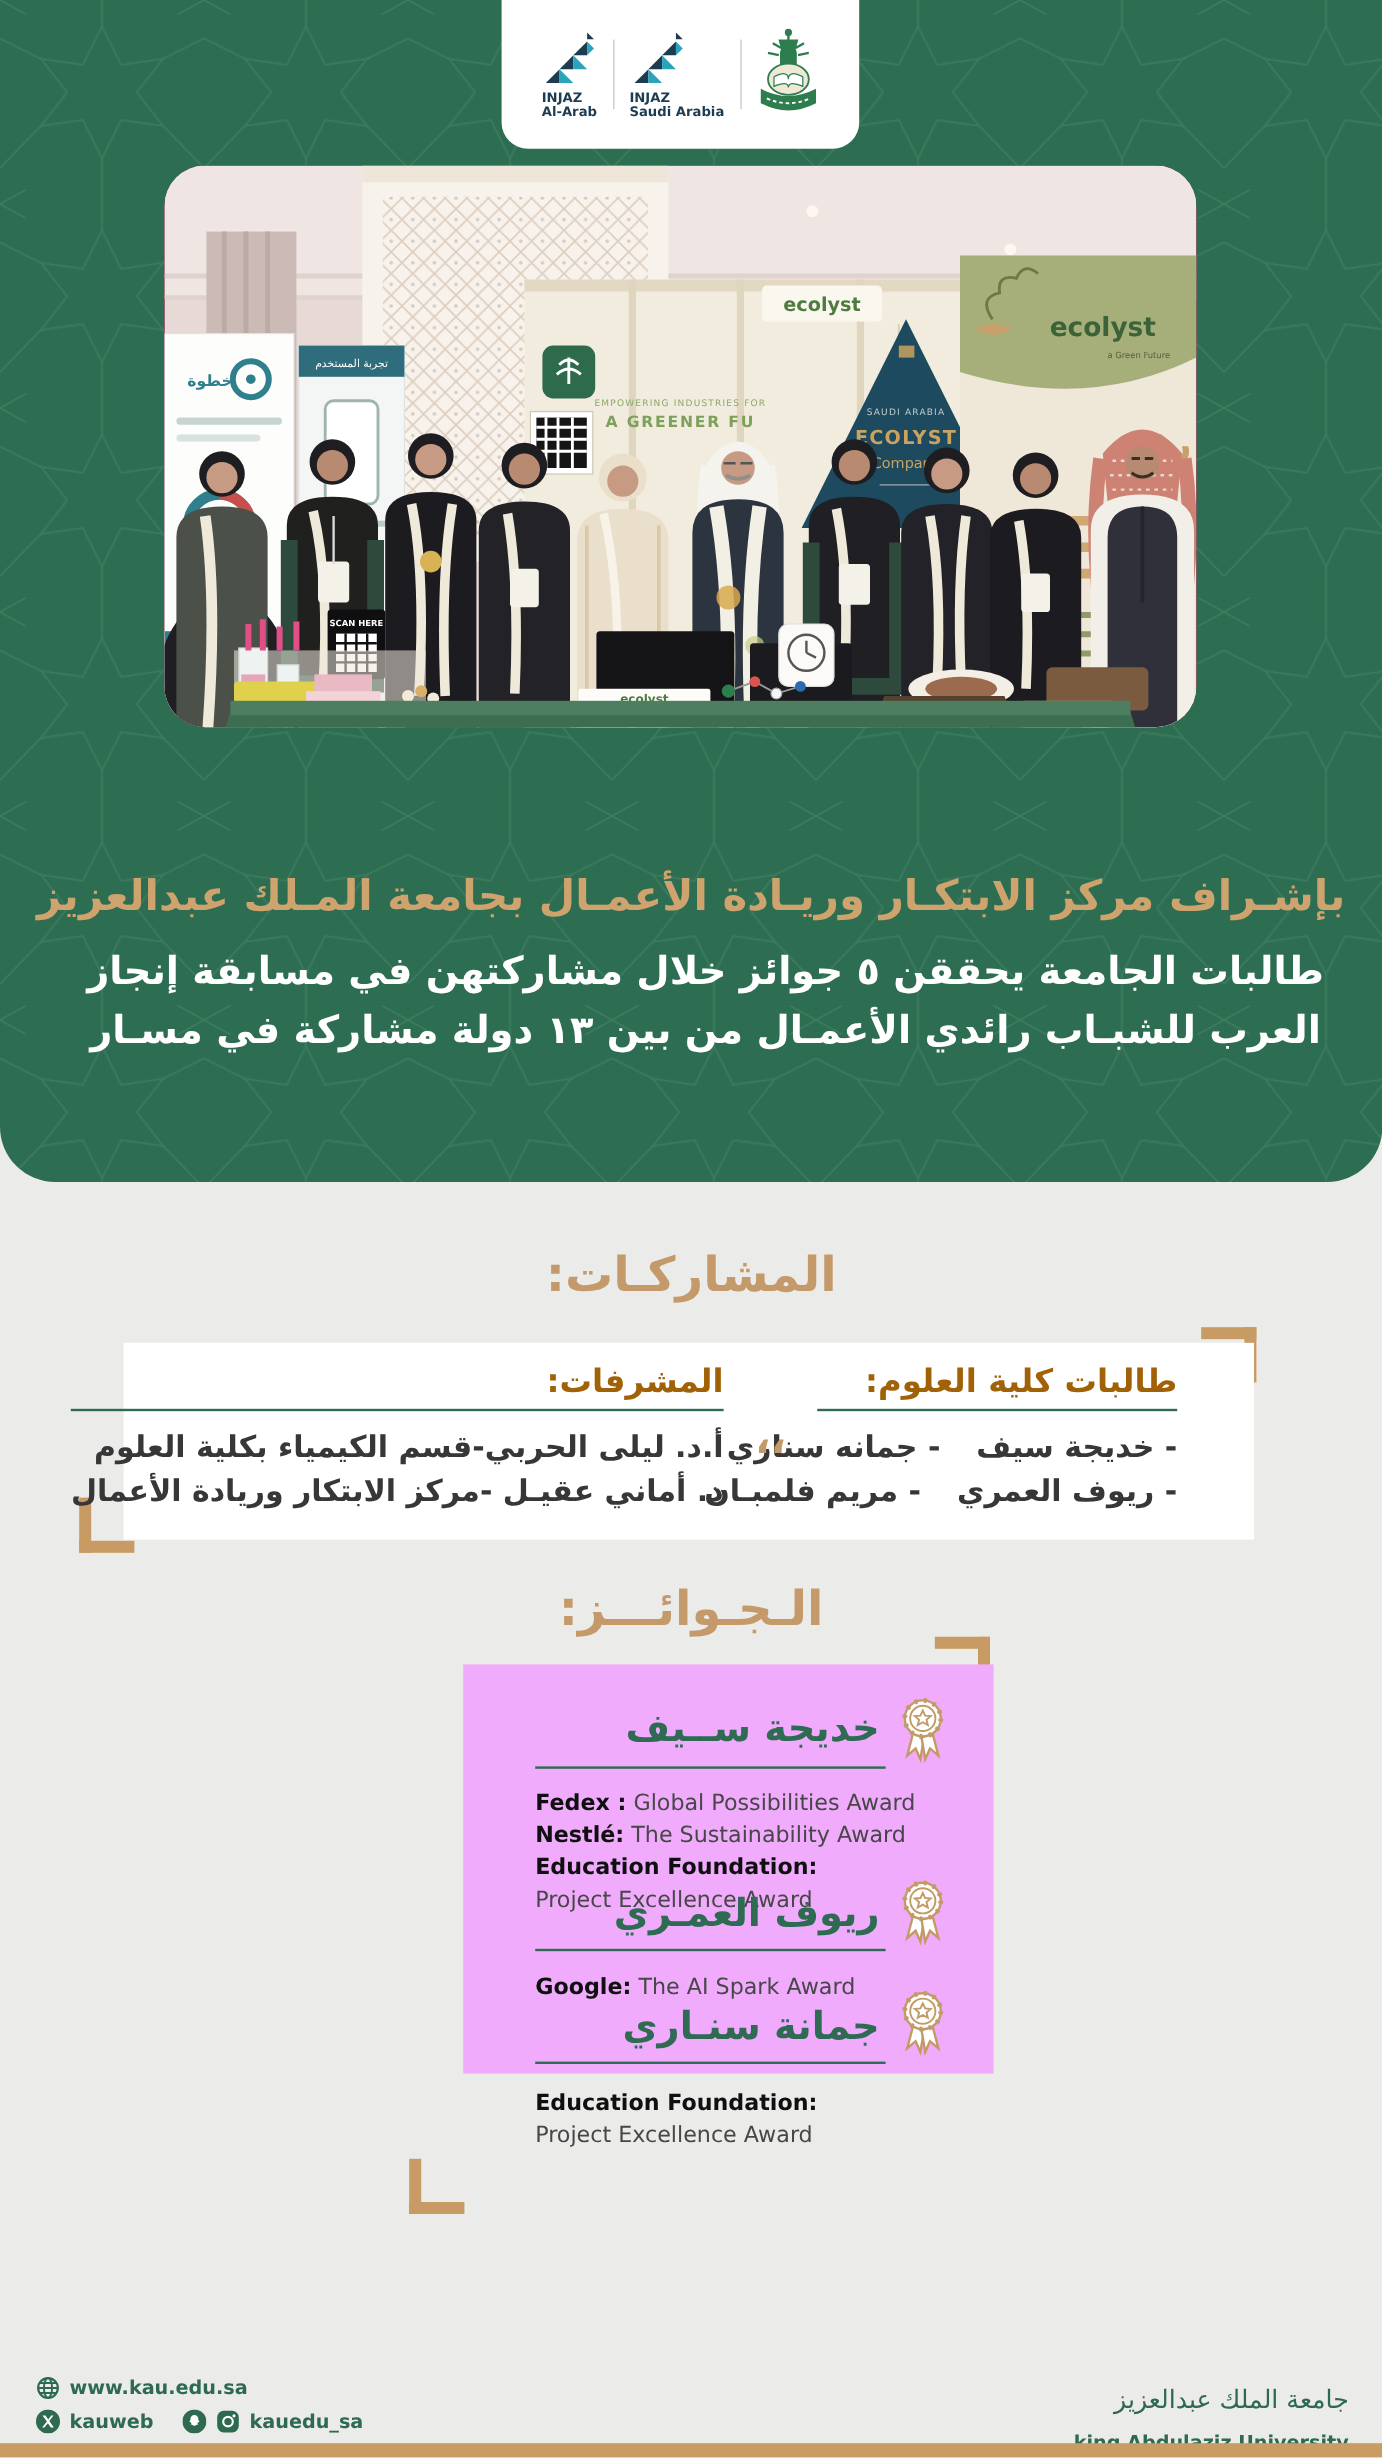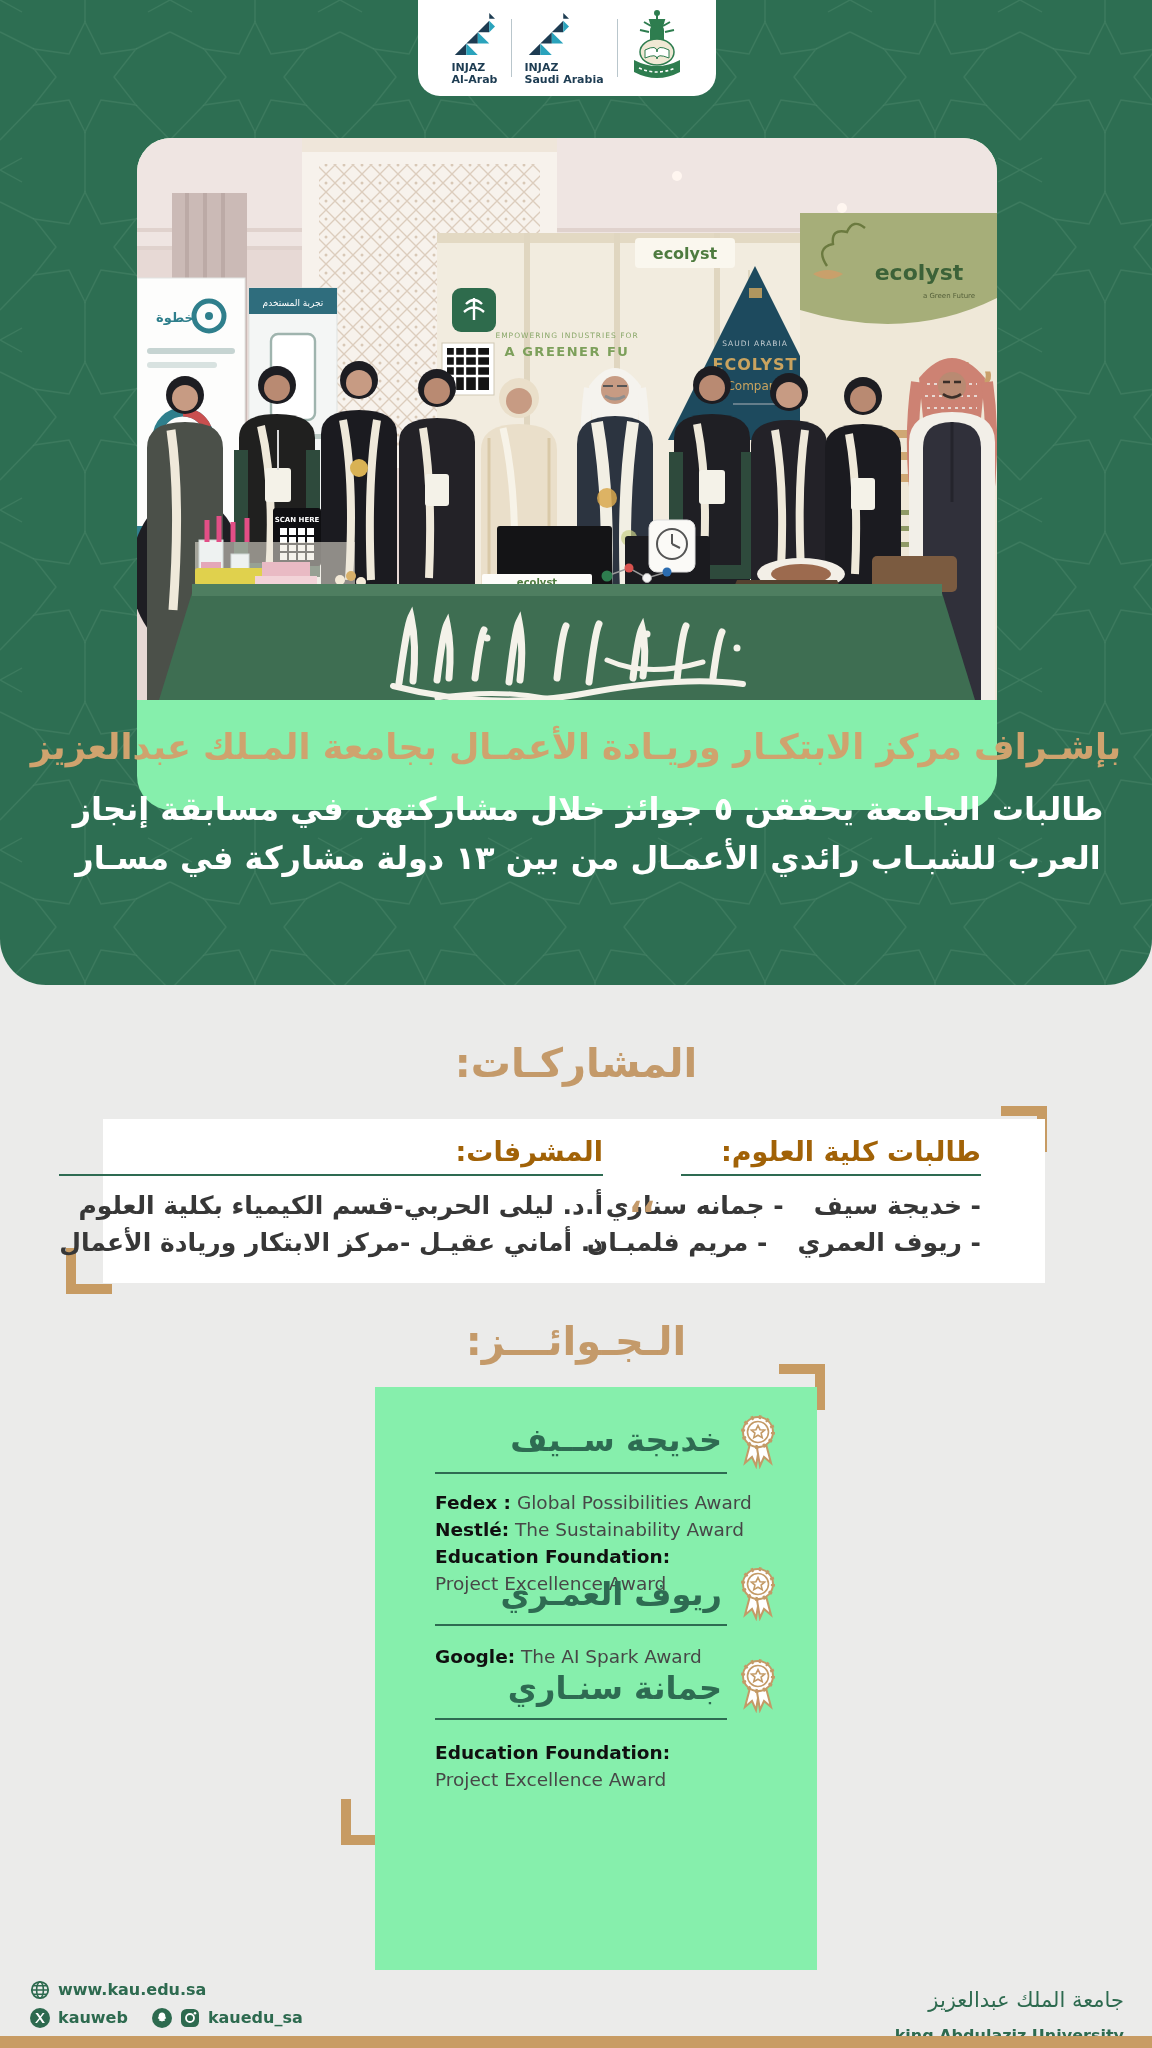--- a/index.html
+++ b/index.html
@@ -6,27 +6,27 @@
   *{box-sizing:border-box;}
   #page{
     position:relative;width:1152px;height:2048px;margin:0 auto;
     background:#ebebea;overflow:hidden;
     font-family:"DejaVu Sans",sans-serif;
   }
   
   .green-hero{position:absolute;left:0;top:0;width:1152px;height:985px;
     background:#2d6e52;border-radius:0 0 46px 46px;overflow:hidden;}
   .geo-pattern{position:absolute;inset:0;width:100%;height:100%;}
-  .logo-card{position:absolute;left:418px;top:0;width:298px;height:96px;background:#ffffff;
+  .logo-card{position:absolute;left:418px;top:0;width:298px;height:124px;background:#ffffff;
     border-radius:0 0 22px 22px;display:flex;align-items:center;justify-content:center;gap:13px;z-index:5;}
   .logo-block{display:flex;flex-direction:column;align-items:flex-start;}
   .logo-txt{font-size:11px;line-height:12px;font-weight:bold;color:#1d3c52;margin-top:3px;}
   .logo-divider{width:1px;height:58px;background:#b9c6cc;}
-  .photo-wrap{position:absolute;left:137px;top:138px;width:860px;height:672px;
-    border-radius:34px;overflow:hidden;z-index:4;background:#86efac;}
+  .photo-wrap{position:absolute;left:137px;top:138px;width:860px;height:468px;
+    border-radius:34px;overflow:hidden;z-index:4;background:#be185d;}
   .hero-heading{position:absolute;left:0;top:727px;width:100%;text-align:center;direction:rtl;
     color:#cfa36e;font-size:35px;font-weight:bold;z-index:5;}
   .hero-body{position:absolute;left:12px;top:785px;width:100%;text-align:center;direction:rtl;
     color:#ffffff;font-size:32px;font-weight:bold;line-height:49px;z-index:5;}
   
   .section-heading{position:absolute;left:0;width:100%;text-align:center;direction:rtl;
     color:#c49a6a;font-size:40px;font-weight:bold;}
   #participants-heading{top:1040px;}
   #awards-heading{top:1318px;}
   
@@ -40,21 +40,21 @@
   .p-rows{margin-top:11px;color:#373737;font-size:25px;font-weight:bold;line-height:37px;}
   .p-row{display:flex;direction:rtl;gap:30px;}
   .p-row span{white-space:nowrap;}
   .p-sup-line{text-align:right;white-space:nowrap;}
   .corner-br{position:absolute;z-index:1;width:46px;height:46px;}
   .br-tr{border-top:10px solid #c79b63;border-right:10px solid #c79b63;}
   .br-bl{border-bottom:10px solid #c79b63;border-left:10px solid #c79b63;}
   #p-br-tr{left:1001px;top:1106px;}
   #p-br-bl{left:66px;top:1248px;}
   
-  .a-card{position:absolute;left:375px;top:1387px;width:442px;height:583px;background:#86efac;z-index:2;}
+  .a-card{position:absolute;left:386px;top:1387px;width:442px;height:341px;background:#f0abfc;z-index:2;}
   #a-br-tr{left:779px;top:1364px;}
   #a-br-bl{left:341px;top:1799px;}
   .a-content{position:absolute;left:60px;right:40px;top:0;bottom:0;}
   .a-name{position:absolute;right:55px;left:0;text-align:right;direction:rtl;
     color:#2e6b52;font-size:32px;font-weight:bold;}
   .a-underline{position:absolute;left:0;right:50px;border-bottom:2px solid #2e6b52;}
   .a-rosette{position:absolute;right:-4px;width:46px;height:58px;}
   .a-lines{position:absolute;left:0;right:0;font-size:18.5px;line-height:27px;color:#474747;}
   .a-lines b{color:#101010;}
   

